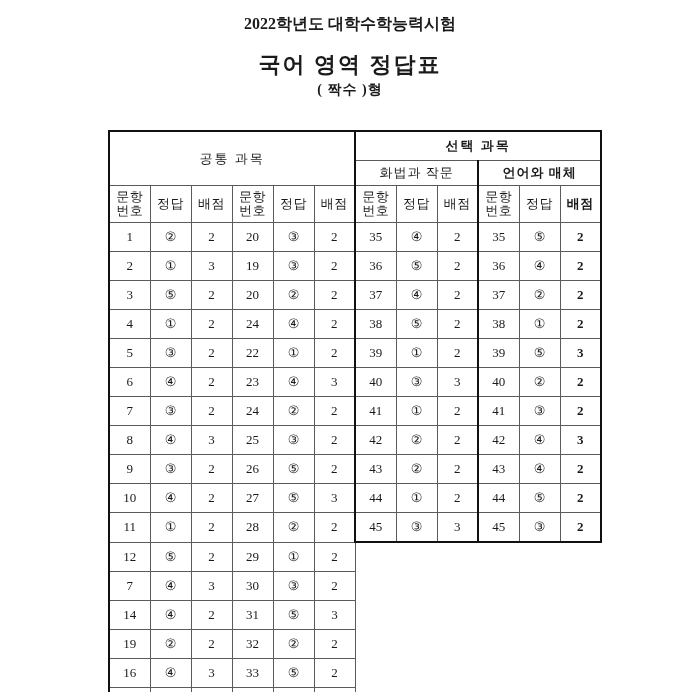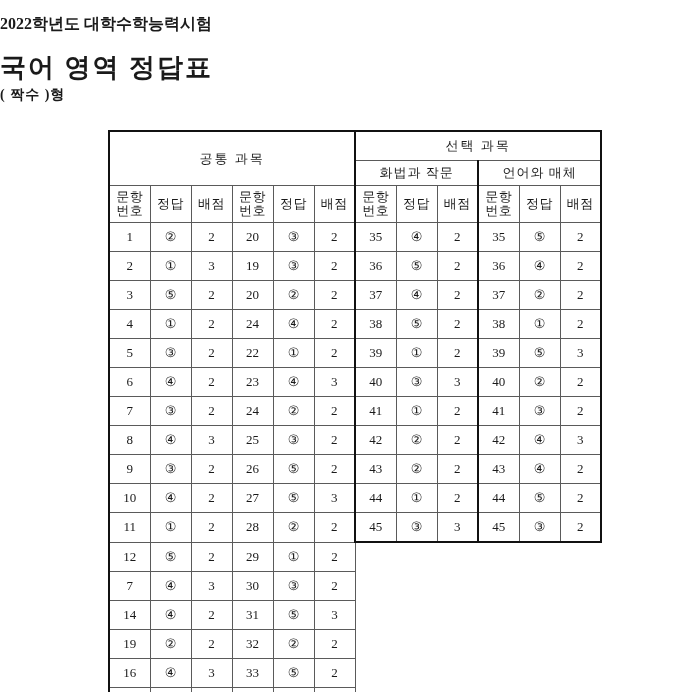--- a/index.html
+++ b/index.html
@@ -11,30 +11,31 @@
     width: 700px;
     height: 692px;
     font-family: "Liberation Serif", "DejaVu Serif", serif;
     color: #1a1a1a;
     position: relative;
     overflow: hidden;
   }
 
   
   #title-block {
+    text-align: center;
     padding-top: 14px;
   }
   #title-year {
     font-size: 16px;
     font-weight: bold;
     letter-spacing: 0px;
     line-height: 1.25;
   }
   #title-main {
-    font-size: 26px;
+    font-size: 22px;
     font-weight: bold;
     margin-top: 16px;
     line-height: 1.35;
     letter-spacing: 2px;
   }
   #title-type {
     font-size: 14px;
     font-weight: bold;
     line-height: 1.35;
     letter-spacing: 1px;
@@ -89,21 +90,21 @@
   td.data {
     height: 28px;
   }
   td.blank {
     border: none !important;
     background: transparent;
   }
 
   
   .thick-left { border-left: 2px solid #111 !important; }
-  .thick-right { border-right: 2px solid #111 !important; }
+  .thick-right { border-right: 2px solid #111 !important; font-weight: bold; }
   .thick-top { border-top: 2px solid #111 !important; }
   .thick-bottom { border-bottom: 2px solid #111 !important; margin-top: 28px; }
 
   .circled {
     font-size: 13px;
   }
 </style>
 </head>
 <body>
 

